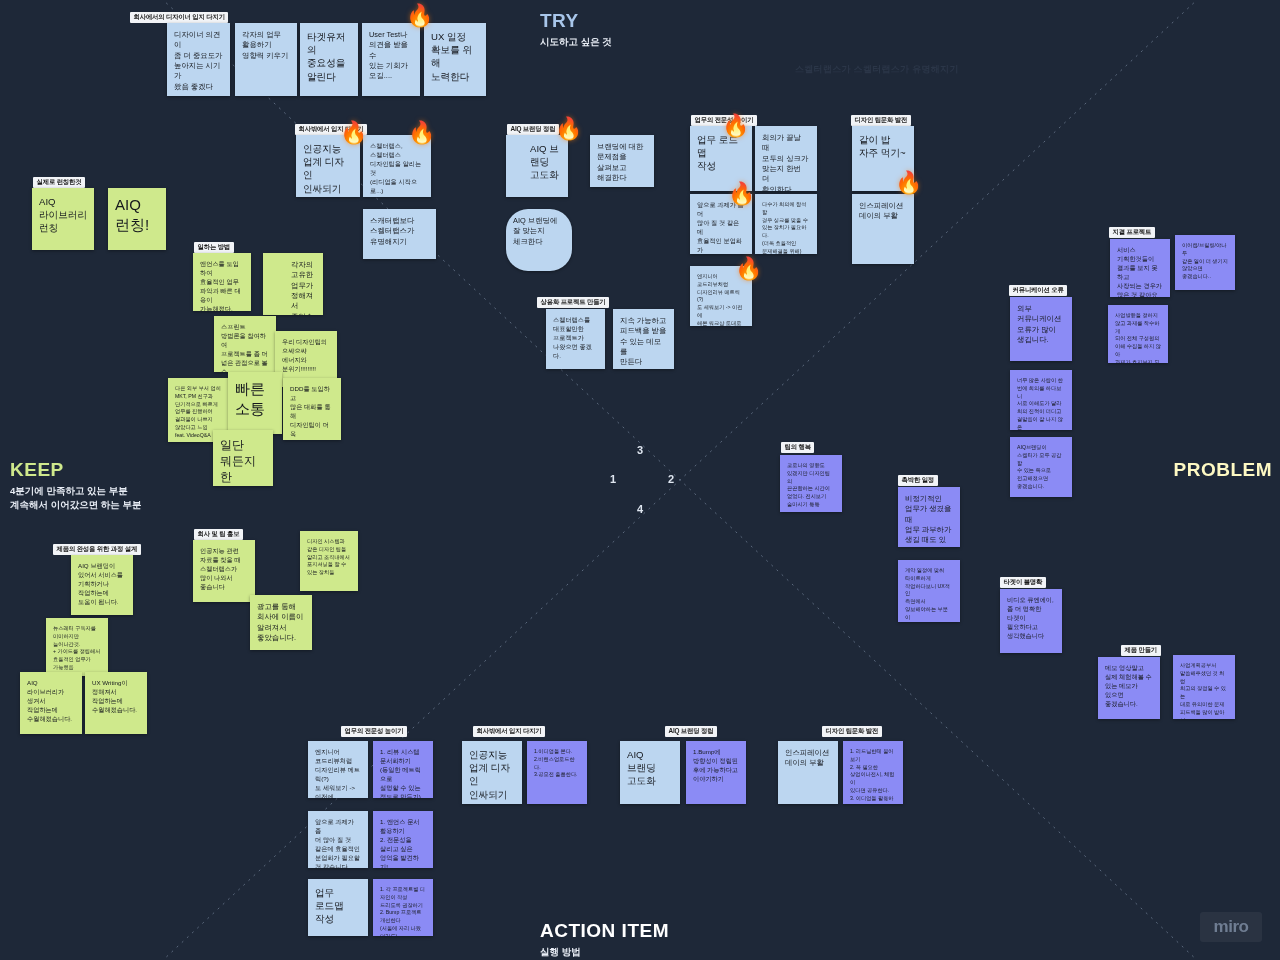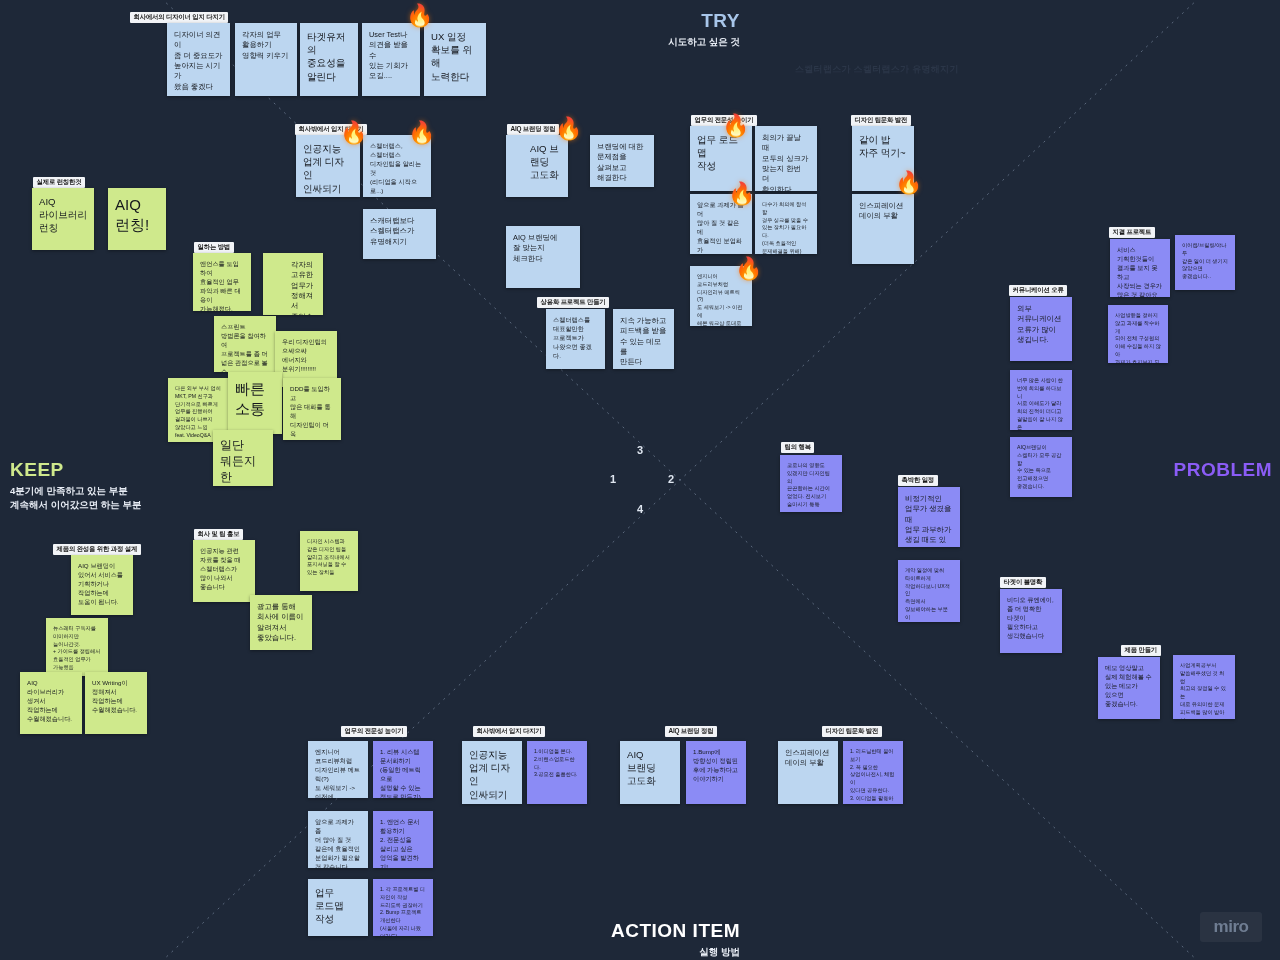--- a/index.html
+++ b/index.html
@@ -7,21 +7,21 @@
     width:1280px;height:960px;overflow:hidden;position:relative;
     background:#1e2838;
     font-family:"Liberation Sans","DejaVu Sans",sans-serif;
   }
   #board{position:absolute;inset:0;overflow:hidden;}
 
   
   .diag{position:absolute;left:0;top:0;width:1280px;height:960px;pointer-events:none;}
 
   
-  .quad-head{position:absolute;text-align:right;}
+  .quad-head{position:absolute;text-align:left;}
   .quad-head .big{font-weight:bold;font-size:19px;letter-spacing:.5px;line-height:1.15;}
   .quad-head .sub{font-size:9.5px;font-weight:bold;color:#e8edf5;line-height:1.45;margin-top:3px;white-space:pre-line;}
   .quad-head.left{text-align:left;}
   .quad-head.right{text-align:right;}
 
   
   .qnum{position:absolute;color:#dfe6f0;font-size:11px;font-weight:bold;}
 
   
   .glabel{
@@ -84,21 +84,21 @@
     <div class="sub">시도하고 싶은 것</div>
   </div>
 
   <div class="quad-head left" style="left:10px;top:459px;width:260px;">
     <div class="big" style="color:#cfe98c;">KEEP</div>
     <div class="sub">4분기에 만족하고 있는 부분
 계속해서 이어갔으면 하는 부분</div>
   </div>
 
   <div class="quad-head right" style="right:8px;top:459px;width:300px;">
-    <div class="big" style="color:#8b5cf6;">PROBLEM</div>
+    <div class="big" style="color:#fef9c3;">PROBLEM</div>
   </div>
 
   <div class="quad-head" style="left:540px;top:920px;width:200px;">
     <div class="big" style="color:#ffffff;">ACTION ITEM</div>
     <div class="sub">실행 방법</div>
   </div>
 
   <div class="qnum" style="left:610px;top:473px;">1</div>
   <div class="qnum" style="left:668px;top:473px;">2</div>
   <div class="qnum" style="left:637px;top:444px;">3</div>
@@ -160,21 +160,21 @@
   <div class="note blue s-md" style="left:506px;top:135px;width:62px;height:62px;padding-left:24px;">
       <span class="txt">AIQ 브랜딩
 고도화</span>
     </div>
   <div class="note blue s-sm" style="left:590px;top:135px;width:64px;height:52px;">
       <span class="txt">브랜딩에 대한
 문제점을
 살펴보고
 해결한다</span>
     </div>
-  <div class="note blue s-sm" style="left:506px;top:226px;width:74px;height:62px;">
+  <div class="note blue s-sm" style="left:506px;top:209px;width:66px;height:62px;border-radius:22px;">
       <span class="txt">AIQ 브랜딩에
 잘 맞는지
 체크한다</span>
     </div>
   <div class="fire" style="left:555px;top:118px;">🔥</div>
 
   <div class="glabel" style="left:691px;top:115px;">업무의 전문성 높이기</div>
   <div class="note blue s-md" style="left:690px;top:126px;width:62px;height:65px;">
       <span class="txt">업무 로드맵
 작성</span>

